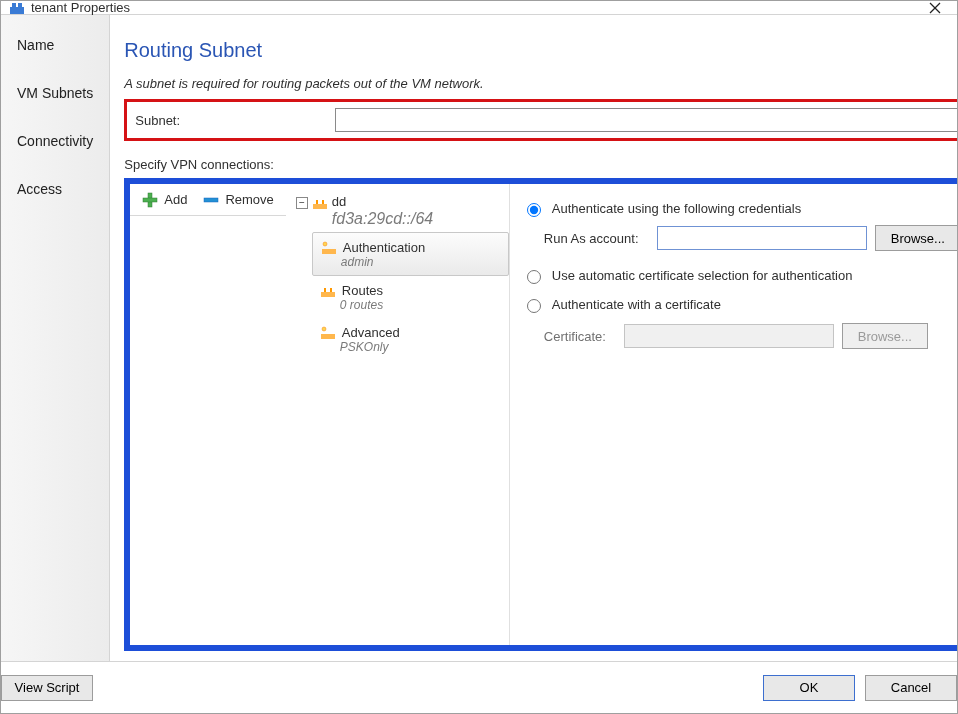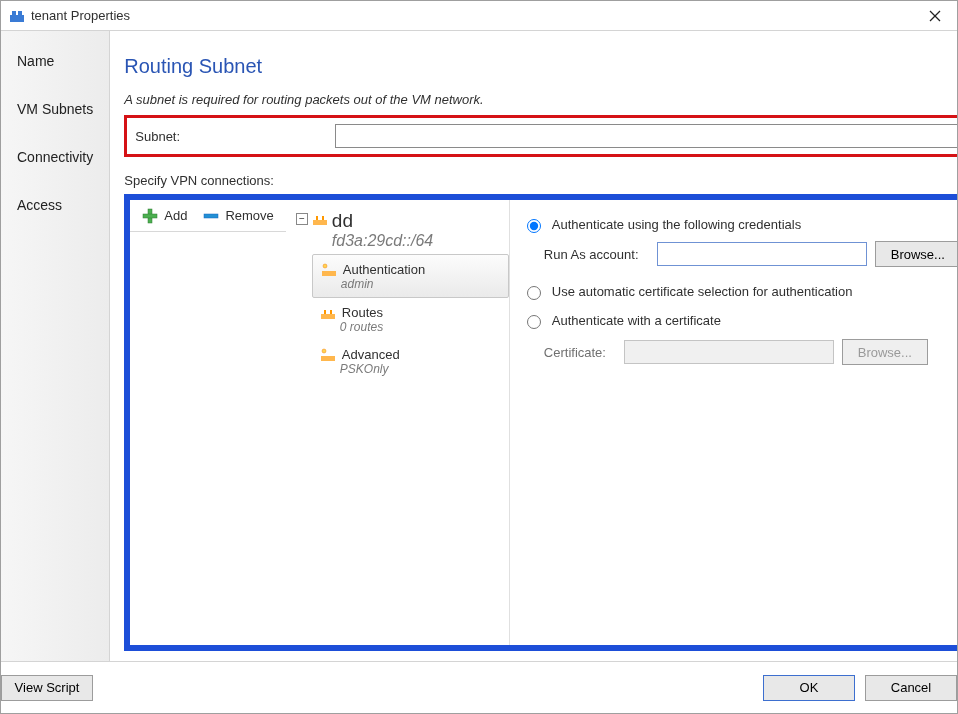--- a/index.html
+++ b/index.html
@@ -1,18 +1,18 @@
 <!DOCTYPE html>
 <html><head>
 <meta charset="utf-8">
 <style>
   * { box-sizing: border-box; }
   html, body { margin: 0; padding: 0; font-family: "Segoe UI", Tahoma, sans-serif; font-size: 13px; color: #303030; background: #fff; }
   .window { width: 958px; height: 714px; border: 1px solid #9f9f9f; display: flex; flex-direction: column; }
-  .titlebar { height: 30px; display: flex; align-items: center; padding: 0 2px 0 8px; border-bottom: 1px solid #d4d4d4; }
+  .titlebar { height: 14px; display: flex; align-items: center; padding: 0 2px 0 8px; border-bottom: 1px solid #d4d4d4; }
   .titlebar .icon { width: 16px; height: 16px; margin-right: 6px; display: inline-flex; align-items: center; justify-content: center; }
   .titlebar .title { flex: 1; font-size: 13px; }
   .titlebar .close { width: 40px; height: 30px; display: flex; align-items: center; justify-content: center; cursor: pointer; }
   .titlebar .close svg { width: 12px; height: 12px; }
 
   .body { flex: 1; display: flex; overflow: hidden; }
   .sidebar { width: 208px; background: linear-gradient(to right, #f6f6f6, #ececec); border-right: 1px solid #d4d4d4; padding-top: 6px; }
   .sidebar-item { height: 48px; display: flex; align-items: center; padding: 0 16px; font-size: 14px; color: #222; cursor: pointer; position: relative; }
   .sidebar-item.selected { background: #203e96; color: #fff; }
   .sidebar-item.selected::after {
@@ -34,21 +34,21 @@
   .tb-btn { display: inline-flex; align-items: center; gap: 6px; padding: 2px 4px; cursor: pointer; }
   .tb-btn .ic { width: 16px; height: 16px; display: inline-flex; align-items: center; justify-content: center; }
   .tb-btn span.lbl { font-size: 13px; }
 
   .vpn-body { flex: 1; display: flex; }
   .tree { width: 224px; border-right: 1px solid #e0e0e0; padding: 6px 0; }
   .tree-node { padding: 4px 10px; }
   .tree-root { display: flex; align-items: flex-start; gap: 4px; }
   .tree-toggle { width: 12px; height: 12px; border: 1px solid #888; display: flex; align-items: center; justify-content: center; font-size: 10px; line-height: 1; margin-top: 3px; }
   .tree-icon { width: 16px; height: 16px; display: inline-flex; }
-  .tree-label { font-size: 19px; }
+  .tree-label { font-size: 13px; }
   .tree-sub { font-size: 16px; font-style: italic; color: #7a7a7a; margin-left: 36px; }
   .tree-child { margin-left: 26px; padding: 6px 4px 6px 8px; }
   .tree-child.selected { background: linear-gradient(#fcfcfc, #eaeaea); border: 1px solid #c8c8c8; border-radius: 2px; }
   .tree-child .tree-label { font-size: 13px; }
   .tree-child .detail { font-size: 12px; font-style: italic; color: #7a7a7a; margin-left: 20px; }
   .child-head { display: flex; align-items: center; gap: 6px; }
 
   .options { flex: 1; padding: 10px 12px; }
   .opt-row { display: flex; align-items: center; gap: 8px; padding: 6px 0; }
   .opt-row input[type=radio] { width: 14px; height: 14px; }

